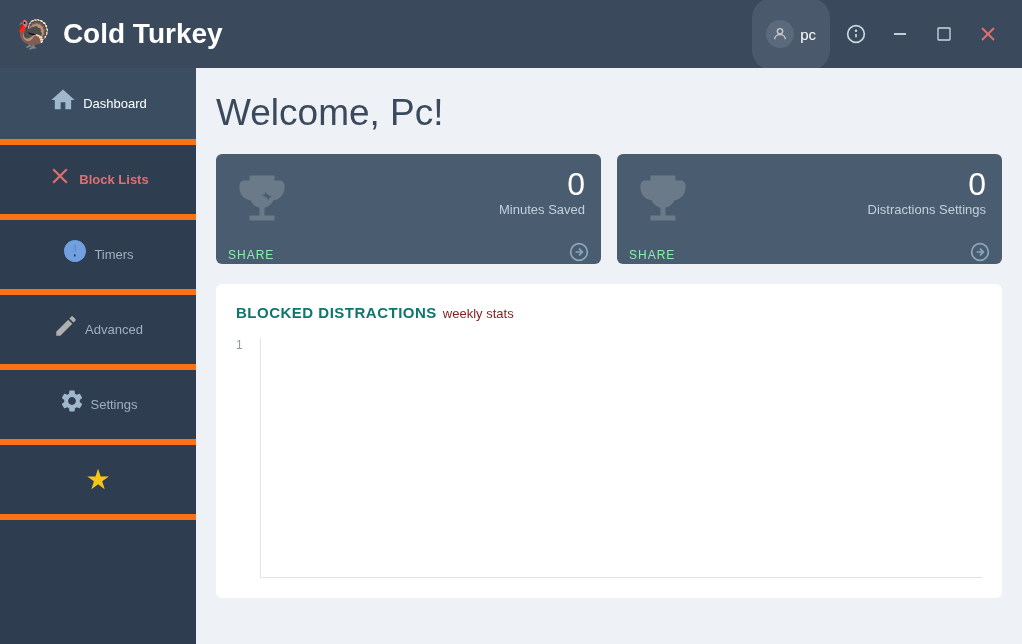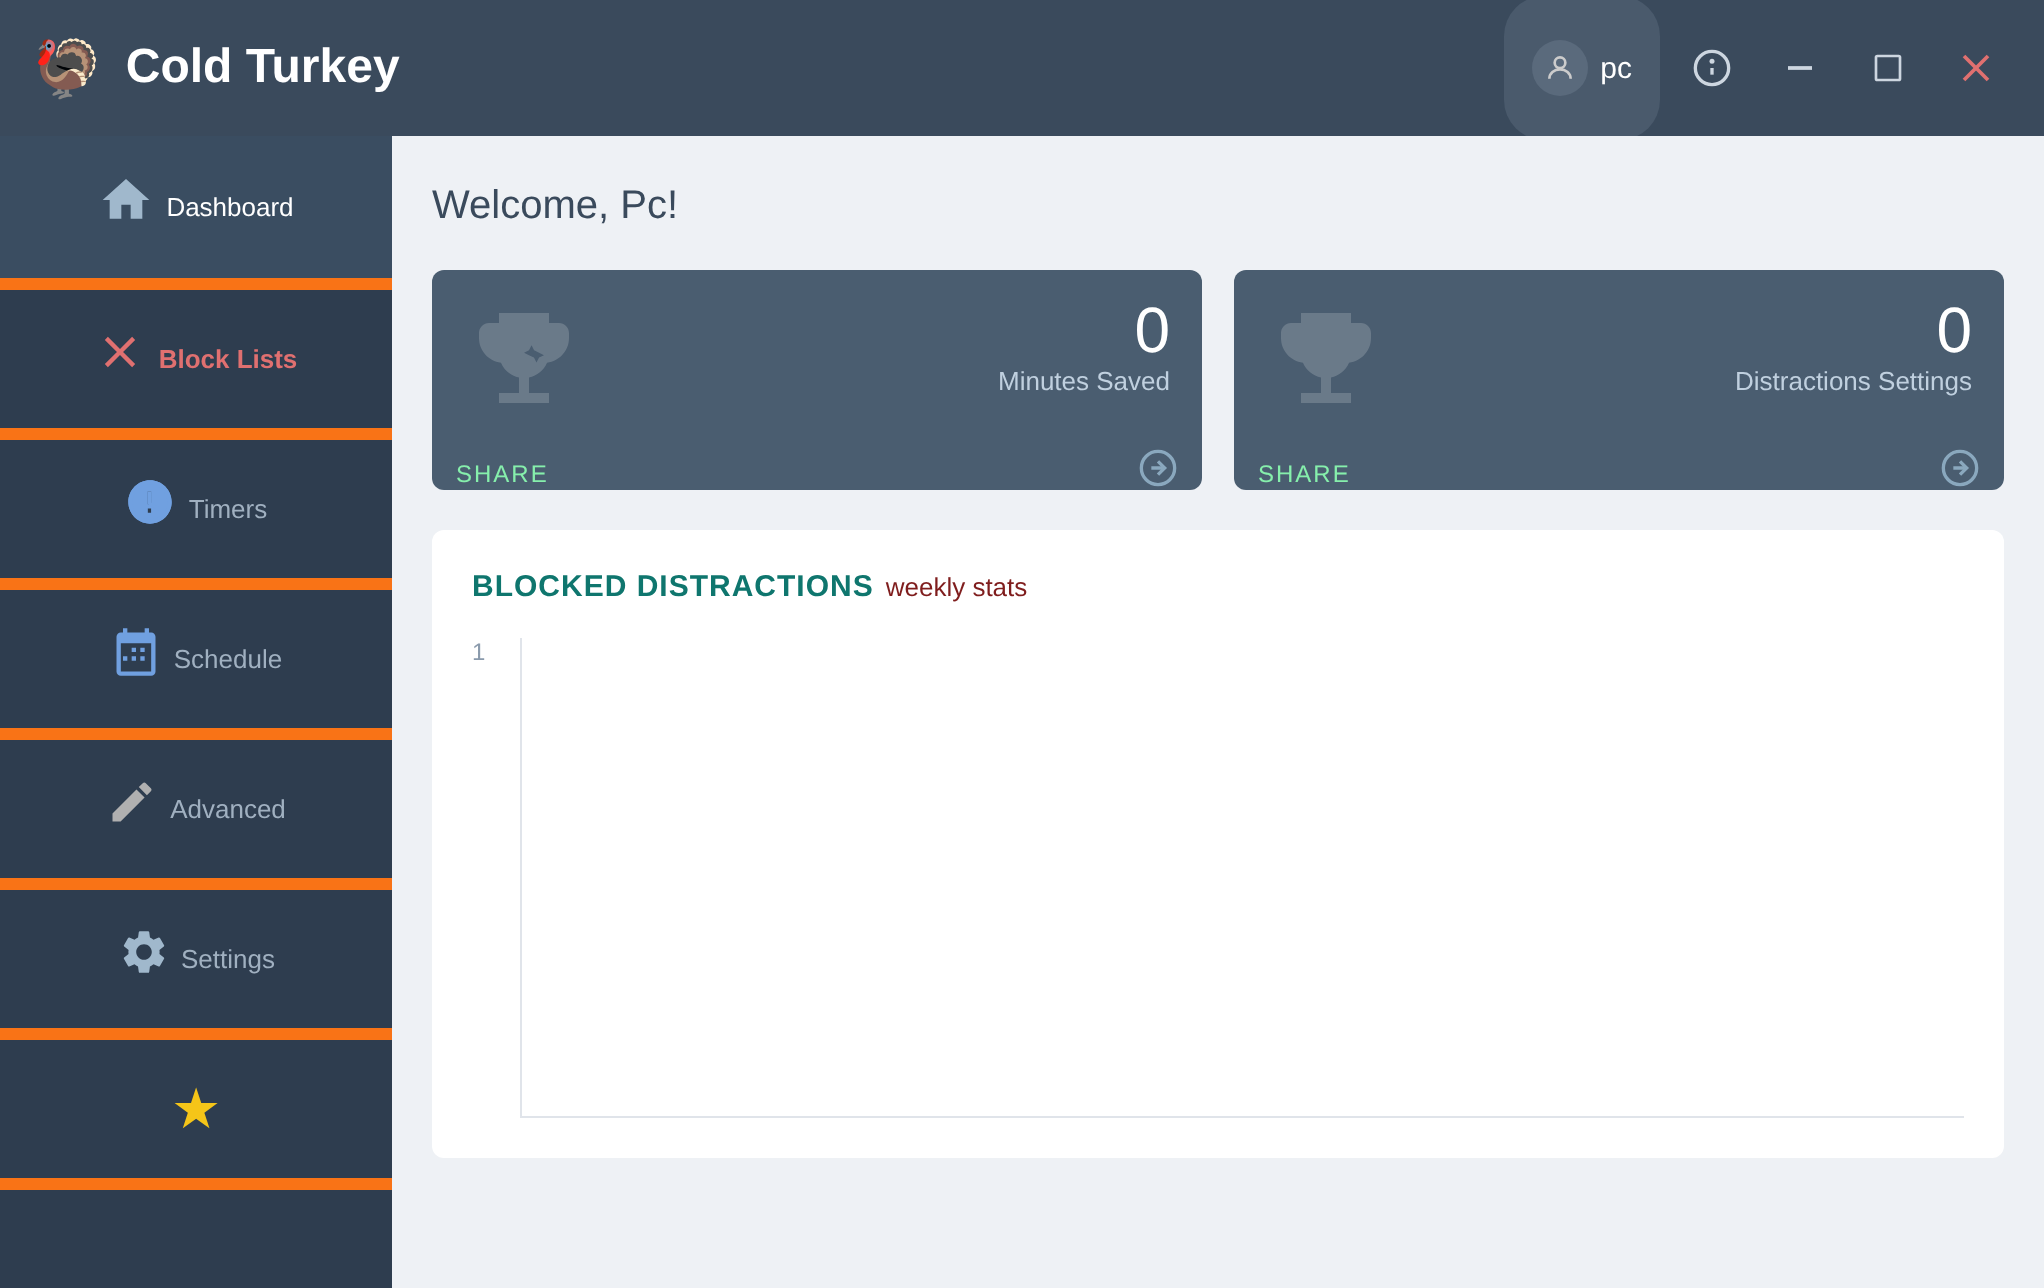--- a/index.html
+++ b/index.html
@@ -18,21 +18,21 @@
     #titlebar-left {
       display: flex;
       align-items: center;
       gap: 12px;
     }
     #app-logo {
       font-size: 28px;
     }
     #app-title {
       color: #ffffff;
-      font-size: 24px;
+      font-size: 28px;
       font-weight: 600;
     }
     #titlebar-right {
       display: flex;
       align-items: center;
       gap: 8px;
     }
     #user-badge {
       display: flex;
       align-items: center;
@@ -112,21 +112,21 @@
 
     
     #content {
       flex: 1;
       background: #eef1f5;
       overflow-y: auto;
       padding: 24px 20px;
     }
 
     #welcome-title {
-      font-size: 20px;
+      font-size: 37px;
       color: #3a4a5c;
       font-weight: 300;
       margin-bottom: 20px;
     }
 
     
     #stats-cards {
       display: flex;
       gap: 16px;
       margin-bottom: 20px;
@@ -294,28 +294,20 @@
     <div id="sidebar-item-timers" class="sidebar-item">
       <span class="icon">
         <svg width="26" height="26" viewBox="0 0 24 24" fill="#70a0e0">
           <path d="M12 2C6.48 2 2 6.48 2 12s4.48 10 10 10 10-4.48 10-10S17.52 2 12 2zm.5 11H11V7h1.5v6zm0 4H11v-2h1.5v2z"></path>
           <path d="M12 2C6.48 2 2 6.48 2 12s4.48 10 10 10 10-4.48 10-10S17.52 2 12 2zm0 18c-4.41 0-8-3.59-8-8s3.59-8 8-8 8 3.59 8 8-3.59 8-8 8zm.5-13H11v6l5.25 3.15.75-1.23-4.5-2.67V7z"></path>
         </svg>
       </span>
       <span>Timers</span>
     </div>
 
-    <div id="sidebar-item-schedule" class="sidebar-item">
-      <span class="icon">
-        <svg width="26" height="26" viewBox="0 0 24 24" fill="#70a0e0">
-          <path d="M19 3h-1V1h-2v2H8V1H6v2H5c-1.1 0-2 .9-2 2v16c0 1.1.9 2 2 2h14c1.1 0 2-.9 2-2V5c0-1.1-.9-2-2-2zm0 18H5V8h14v13zm-7-11h-2v2h2v-2zm4 0h-2v2h2v-2zm-8 4h-2v2h2v-2zm4 0h-2v2h2v-2zm4 0h-2v2h2v-2z"></path>
-        </svg>
-      </span>
-      <span>Schedule</span>
-    </div>
 
     <div id="sidebar-item-advanced" class="sidebar-item">
       <span class="icon">
         <svg width="26" height="26" viewBox="0 0 24 24" fill="#b0b0b0">
           <path d="M3 17.25V21h3.75L17.81 9.94l-3.75-3.75L3 17.25zm17.71-10.21c.39-.39.39-1.02 0-1.41l-2.34-2.34c-.39-.39-1.02-.39-1.41 0l-1.83 1.83 3.75 3.75 1.83-1.83z"></path>
         </svg>
       </span>
       <span>Advanced</span>
     </div>
 

